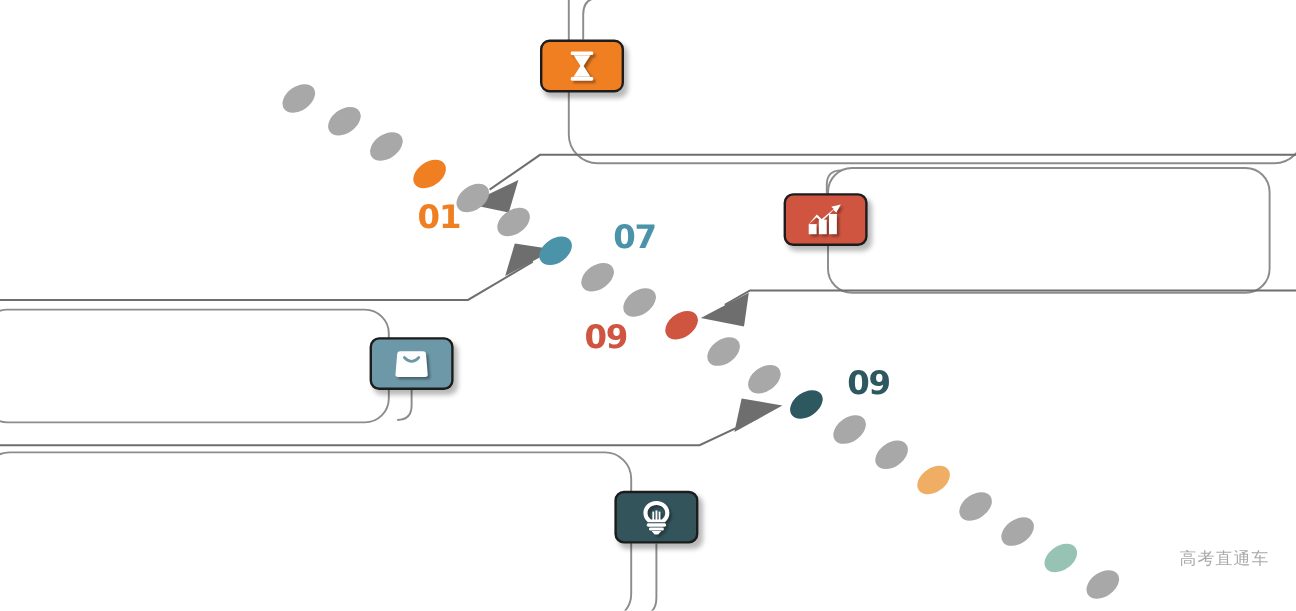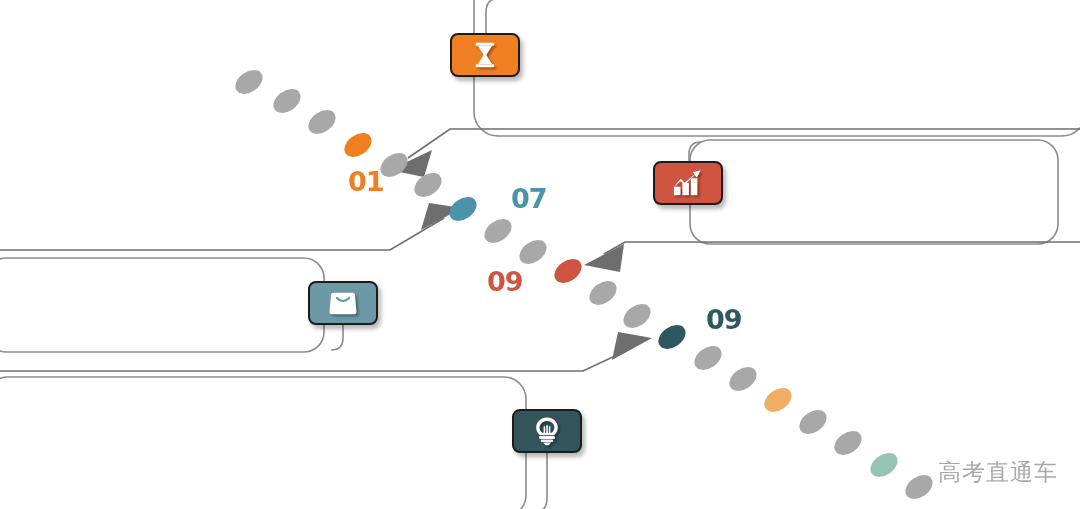--- a/index.html
+++ b/index.html
@@ -48,21 +48,21 @@
     font-size: 27px;
     letter-spacing: -1px;
     z-index: 5;
     user-select: none;
   }
   .watermark {
     position: absolute;
     right: 22px;
     top: 457px;
     font-family: "DejaVu Sans", sans-serif;
-    font-size: 23px;
+    font-size: 14px;
     color: #a9a9a9;
     letter-spacing: 1px;
     z-index: 7;
     margin-left: 48px;
   }
   .callout-text {
     position: absolute;
     color: #fdfdfd;
     font-size: 15px;
     line-height: 26px;

